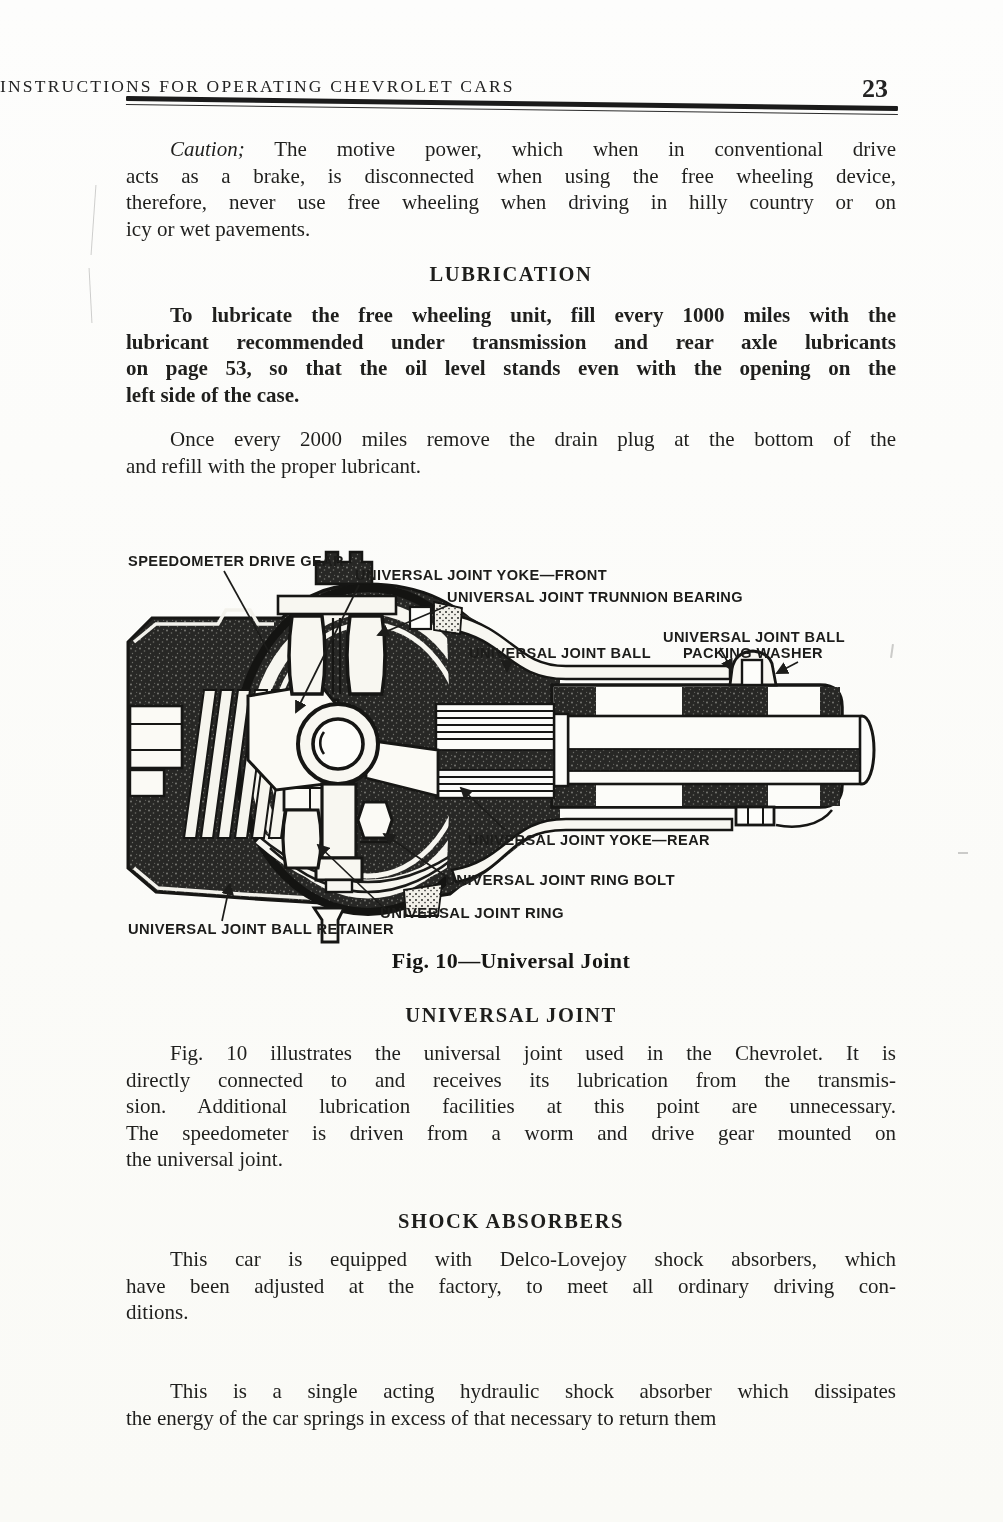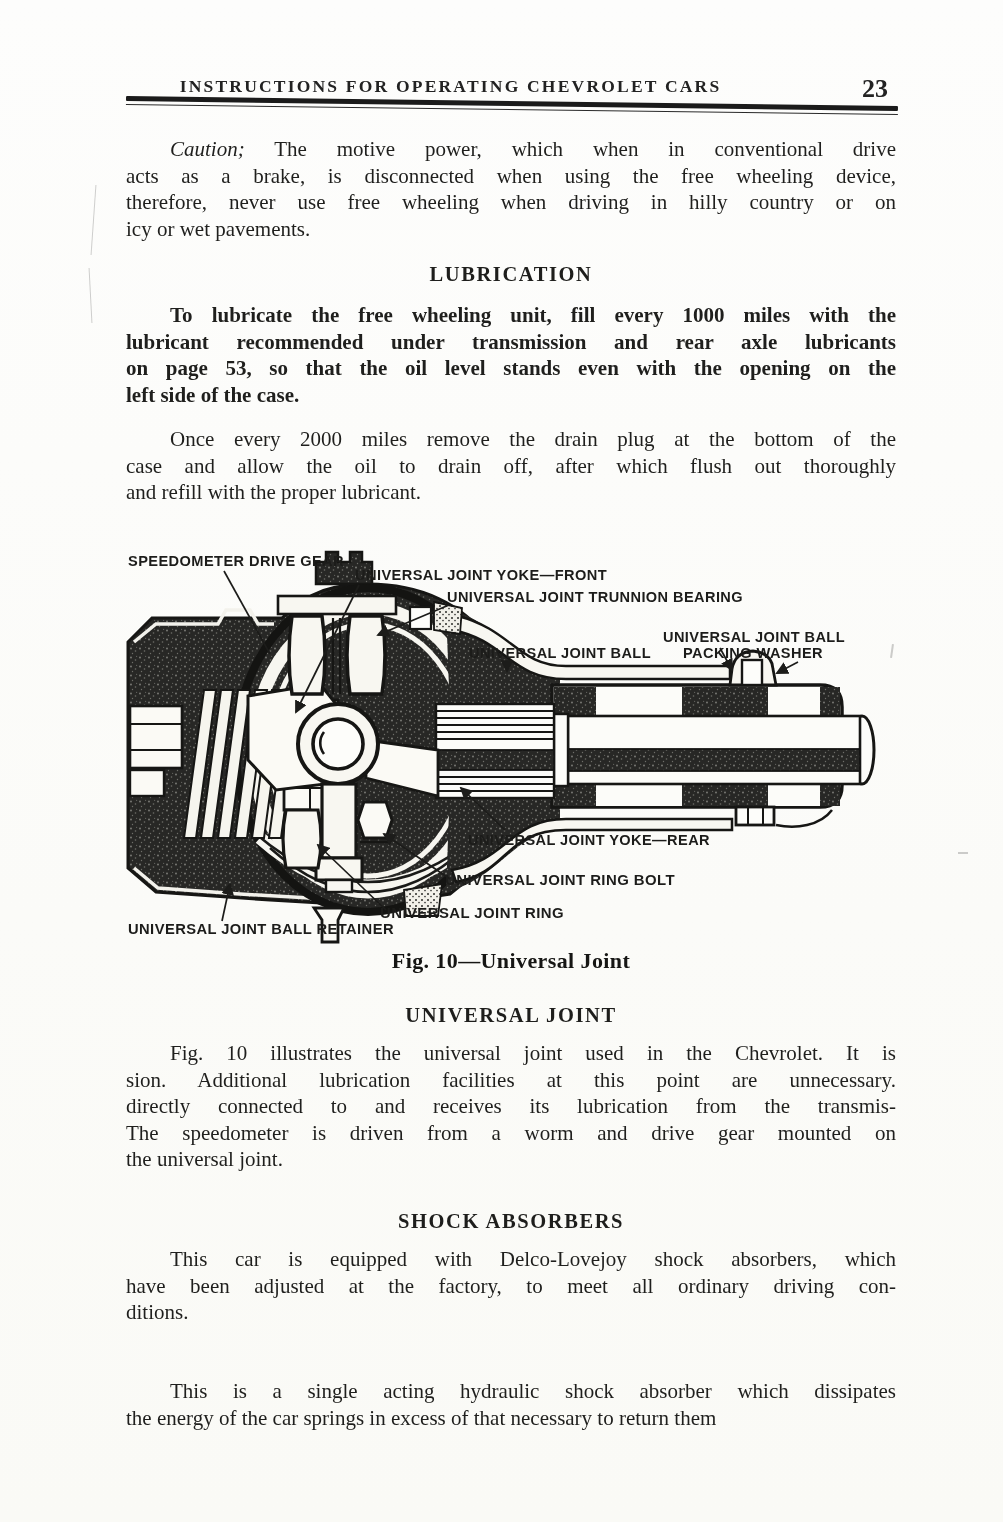--- a/index.html
+++ b/index.html
@@ -1,22 +1,22 @@
 <!DOCTYPE html>
 <html><head>
 <meta charset="utf-8">
 <style>
   html,body{margin:0;padding:0;background:#e8e8e4;}
   #page{position:relative;width:1003px;height:1522px;margin:0 auto;
         background:linear-gradient(180deg,#fdfdfc 0%,#fbfbf8 60%,#fafaf6 100%);
         overflow:hidden;color:#1d1d1b;
         font-family:"Liberation Serif", serif;}
   
-  .hdr-title{position:absolute;top:76px;left:0;width:901px;text-align:center;
-             font-size:17.5px;letter-spacing:2.2px;font-weight:700;color:#222;}
+  .hdr-title{position:absolute;top:76px;left:0;width:901px;
+             font-size:17.5px;letter-spacing:2.2px;font-weight:400;color:#222;}
   .hdr-num{position:absolute;top:74px;left:862px;font-size:26px;font-weight:600;color:#222;}
   .rule-wrap{position:absolute;top:96px;left:126px;width:772px;transform:rotate(0.75deg);transform-origin:0 50%;}
   .rule-a{height:5px;background:#1b1b1b;border-radius:1px;}
   .rule-b{height:1.6px;background:#2a2a2a;margin-top:2.5px;}
   
   .tblock{position:absolute;left:126px;width:770px;font-size:21px;line-height:26.6px;color:#1f1f1d;}
   .ln{text-align:justify;text-align-last:justify;white-space:normal;}
   .ln.last{text-align:left;text-align-last:left;}
   .ln.ind{padding-left:44px;}
   .ital{font-style:italic;}
@@ -53,21 +53,20 @@
 
   <div class="heading" style="top:263px;">LUBRICATION</div>
   <div class="tblock" style="top:302px;font-weight:bold;">
     <div class="ln ind">To lubricate the free wheeling unit, fill every 1000 miles with the</div>
     <div class="ln">lubricant recommended under transmission and rear axle lubricants</div>
     <div class="ln">on page 53, so that the oil level stands even with the opening on the</div>
     <div class="ln last">left side of the case.</div>
   </div>
   <div class="tblock" style="top:426px;">
     <div class="ln ind">Once every 2000 miles remove the drain plug at the bottom of the</div>
-    <div class="ln">case and allow the oil to drain off, after which flush out thoroughly</div>
     <div class="ln last">and refill with the proper lubricant.</div>
   </div>
 
   <svg id="fig" width="780" height="410" viewBox="0 0 780 410">
     <defs>
       <pattern id="spk" width="9" height="9" patternUnits="userSpaceOnUse">
         <rect width="9" height="9" fill="#272725"></rect>
         <circle cx="2" cy="2.5" r="0.9" fill="#d8d8cf" opacity="0.5"></circle>
         <circle cx="6.5" cy="5" r="0.8" fill="#c4c4bb" opacity="0.45"></circle>
         <circle cx="3.5" cy="7.5" r="0.7" fill="#dadace" opacity="0.4"></circle>
@@ -226,22 +225,22 @@
       <text class="flabel" x="260" y="380" textLength="184" lengthAdjust="spacingAndGlyphs">UNIVERSAL JOINT RING</text>
       <text class="flabel" x="8" y="396" textLength="266" lengthAdjust="spacingAndGlyphs">UNIVERSAL JOINT BALL RETAINER</text>
     </g>
   </svg>
 
   <div class="caption" style="top:948px;">Fig. 10—Universal Joint</div>
 
   <div class="heading" style="top:1004px;">UNIVERSAL JOINT</div>
   <div class="tblock" style="top:1040px;">
     <div class="ln ind">Fig. 10 illustrates the universal joint used in the Chevrolet.  It is</div>
+    <div class="ln">directly connected to and receives its lubrication from the transmis-</div>
     <div class="ln">sion.  Additional lubrication facilities at this point are unnecessary.</div>
-    <div class="ln">directly connected to and receives its lubrication from the transmis-</div>
     <div class="ln">The speedometer is driven from a worm and drive gear mounted on</div>
     <div class="ln last">the universal joint.</div>
   </div>
 
   <div class="heading" style="top:1210px;">SHOCK ABSORBERS</div>
   <div class="tblock" style="top:1246px;">
     <div class="ln ind">This car is equipped with Delco-Lovejoy shock absorbers, which</div>
     <div class="ln">have been adjusted at the factory, to meet all ordinary driving con-</div>
     <div class="ln last">ditions.</div>
   </div>

